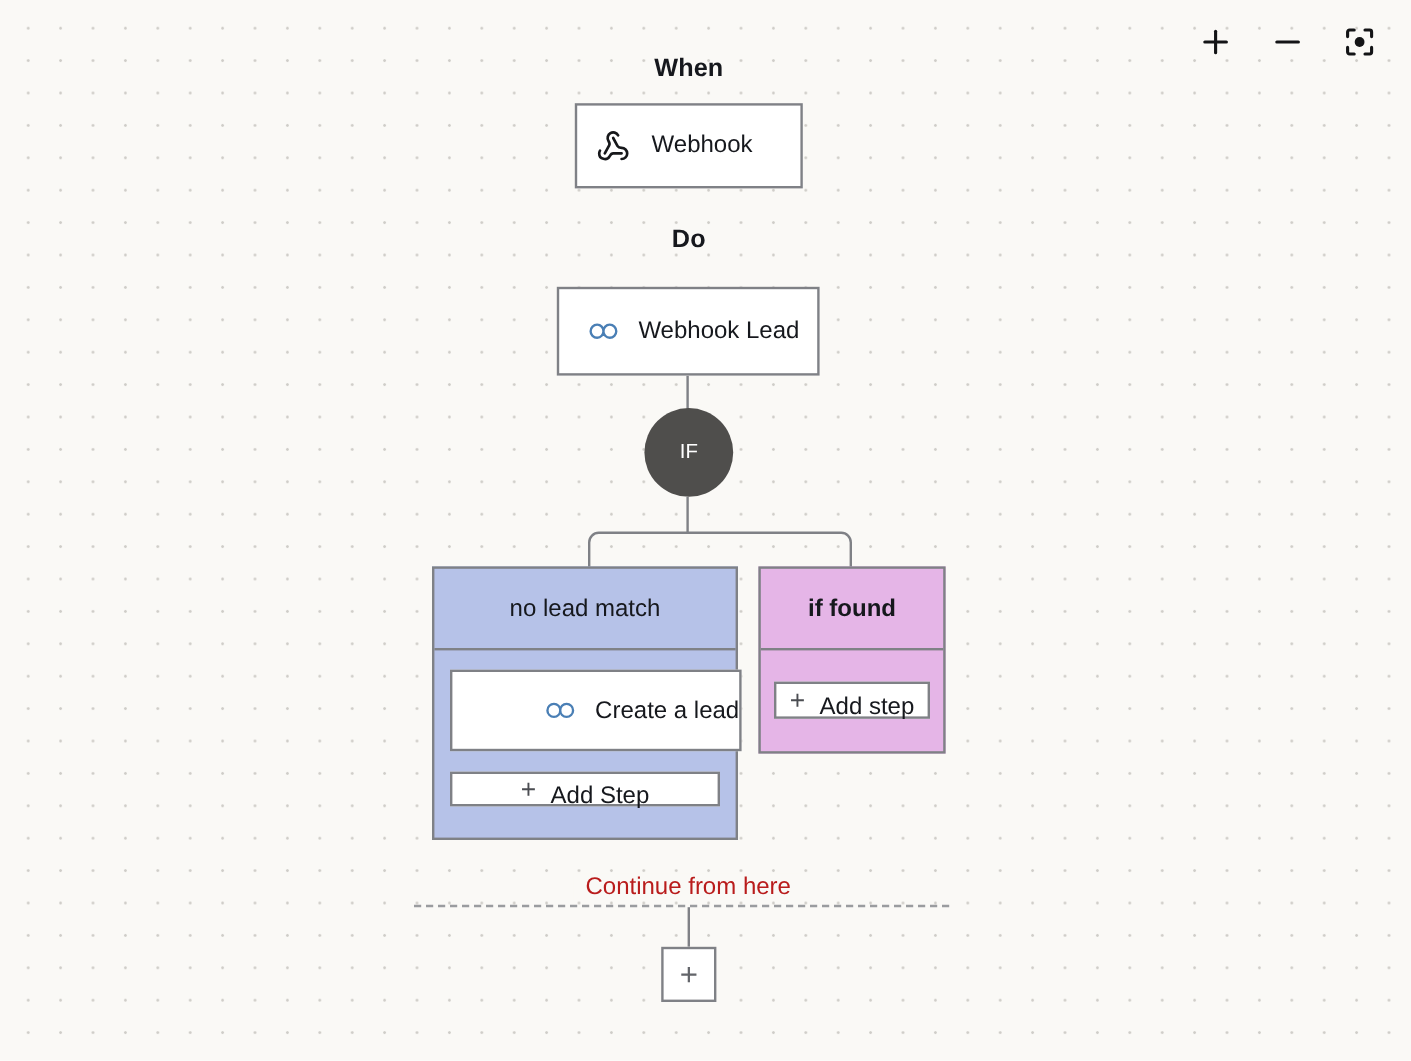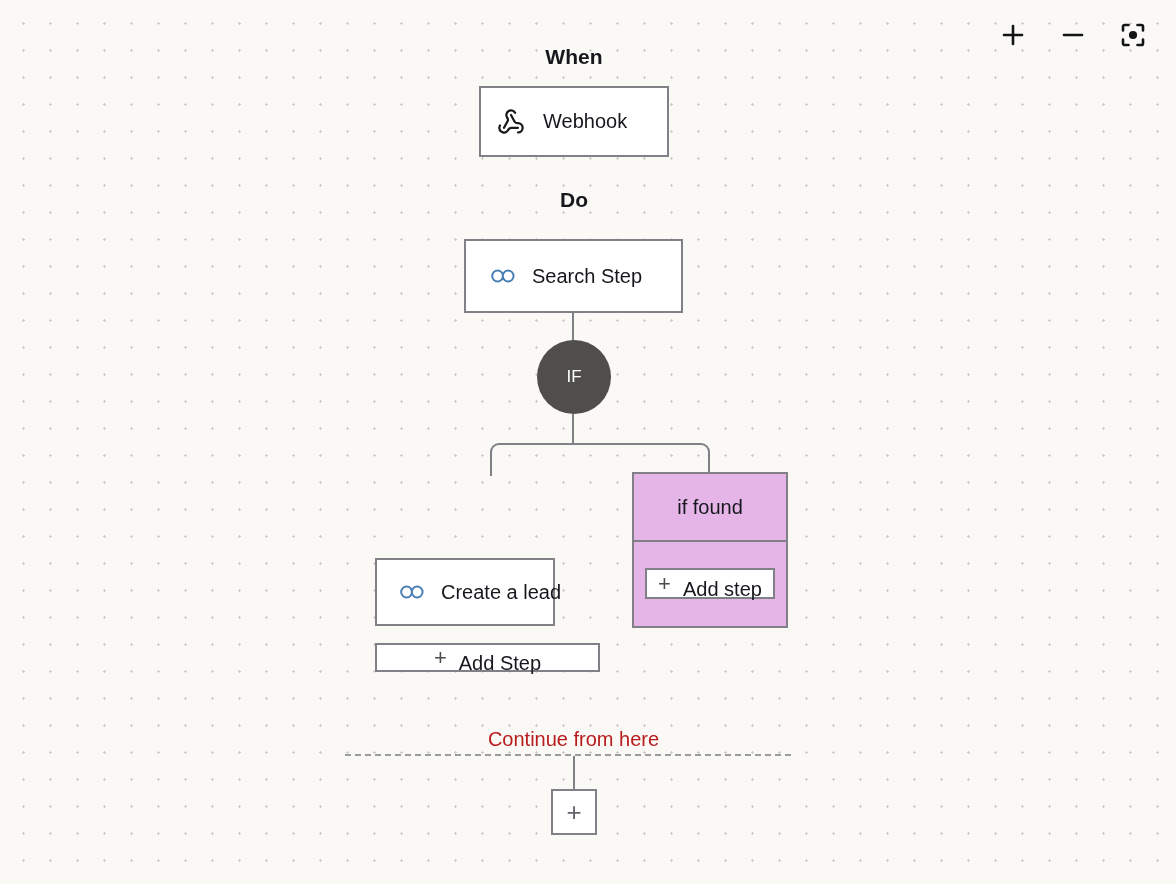--- a/index.html
+++ b/index.html
@@ -110,29 +110,30 @@
     align-items: center;
     justify-content: center;
     font-size: 20px;
     color: #16181d;
   }
   .branch-body {
     position: relative;
   }
   #branch-no-match { left: 360px; top: 472px; width: 255px; height: 228px; background: #b6c2e8; }
   #branch-no-match .branch-header { height: 68px; }
-  #branch-if-found { left: 632px; top: 472px; width: 156px; height: 156px; background: #e5b5e7; }
+  #branch-if-found { left: 632px; top: 472px; width: 156px; height: 156px; background: #e5b5e7; font-weight: bold; }
   #branch-if-found .branch-header { height: 68px; }
 
   
   #create-lead-node {
     left: 375px; top: 558px;
-    width: 180px; height: 68px;
+    width: 243px; height: 68px;
     padding-left: 18px;
     gap: 16px;
+    justify-content: flex-end;
   }
   #webhook-node {
     left: 479px; top: 86px;
     width: 190px; height: 71px;
     padding-left: 16px;
     gap: 18px;
   }
   #search-lead-node {
     left: 464px; top: 239px;
     width: 219px; height: 74px;
@@ -248,34 +249,40 @@
   </div>
 
   <div class="section-label" style="left:479px; top:188px;">Do</div>
 
   <div class="node" id="search-lead-node">
     <span class="node-icon">
       <svg width="30" height="30" viewBox="0 0 32 32" fill="none" stroke="#4a7fb5" stroke-width="2.1" stroke-linecap="round">
         <path d="M12.4 10.2 a5.6 5.6 0 0 0 0 11.6 a5.6 5.6 0 0 0 5.6-5.8 a5.6 5.6 0 0 1 5.6-5.8 a5.6 5.6 0 0 1 0 11.6 a5.6 5.6 0 0 1-5.6-5.8 a5.6 5.6 0 0 0-5.6-5.8 Z"></path>
       </svg>
     </span>
-    <span class="node-label">Search Step</span>
+    <span class="node-label">Webhook Lead</span>
   </div>
 
   <div class="vline" style="left:572px; top:313px; height:29px;"></div>
 
   <div id="if-node">
     <span>IF</span>
   </div>
 
   <svg class="connector" style="left:480px; top:414px;" width="240" height="62">
     <path d="M93 0 V30" fill="none" stroke="#7f8186" stroke-width="2"></path>
     <path d="M11 62 V38 a8 8 0 0 1 8-8 H221 a8 8 0 0 1 8 8 V62" fill="none" stroke="#7f8186" stroke-width="2"></path>
   </svg>
 
+  <div class="branch" id="branch-no-match">
+    <div class="branch-header">
+      <span>no lead match</span>
+    </div>
+    <div class="branch-body"></div>
+  </div>
 
   <div class="node" id="create-lead-node">
     <span class="node-icon">
       <svg width="30" height="30" viewBox="0 0 32 32" fill="none" stroke="#4a7fb5" stroke-width="2.1" stroke-linecap="round">
         <path d="M12.4 10.2 a5.6 5.6 0 0 0 0 11.6 a5.6 5.6 0 0 0 5.6-5.8 a5.6 5.6 0 0 1 5.6-5.8 a5.6 5.6 0 0 1 0 11.6 a5.6 5.6 0 0 1-5.6-5.8 a5.6 5.6 0 0 0-5.6-5.8 Z"></path>
       </svg>
     </span>
     <span class="node-label">Create a lead</span>
   </div>
 

